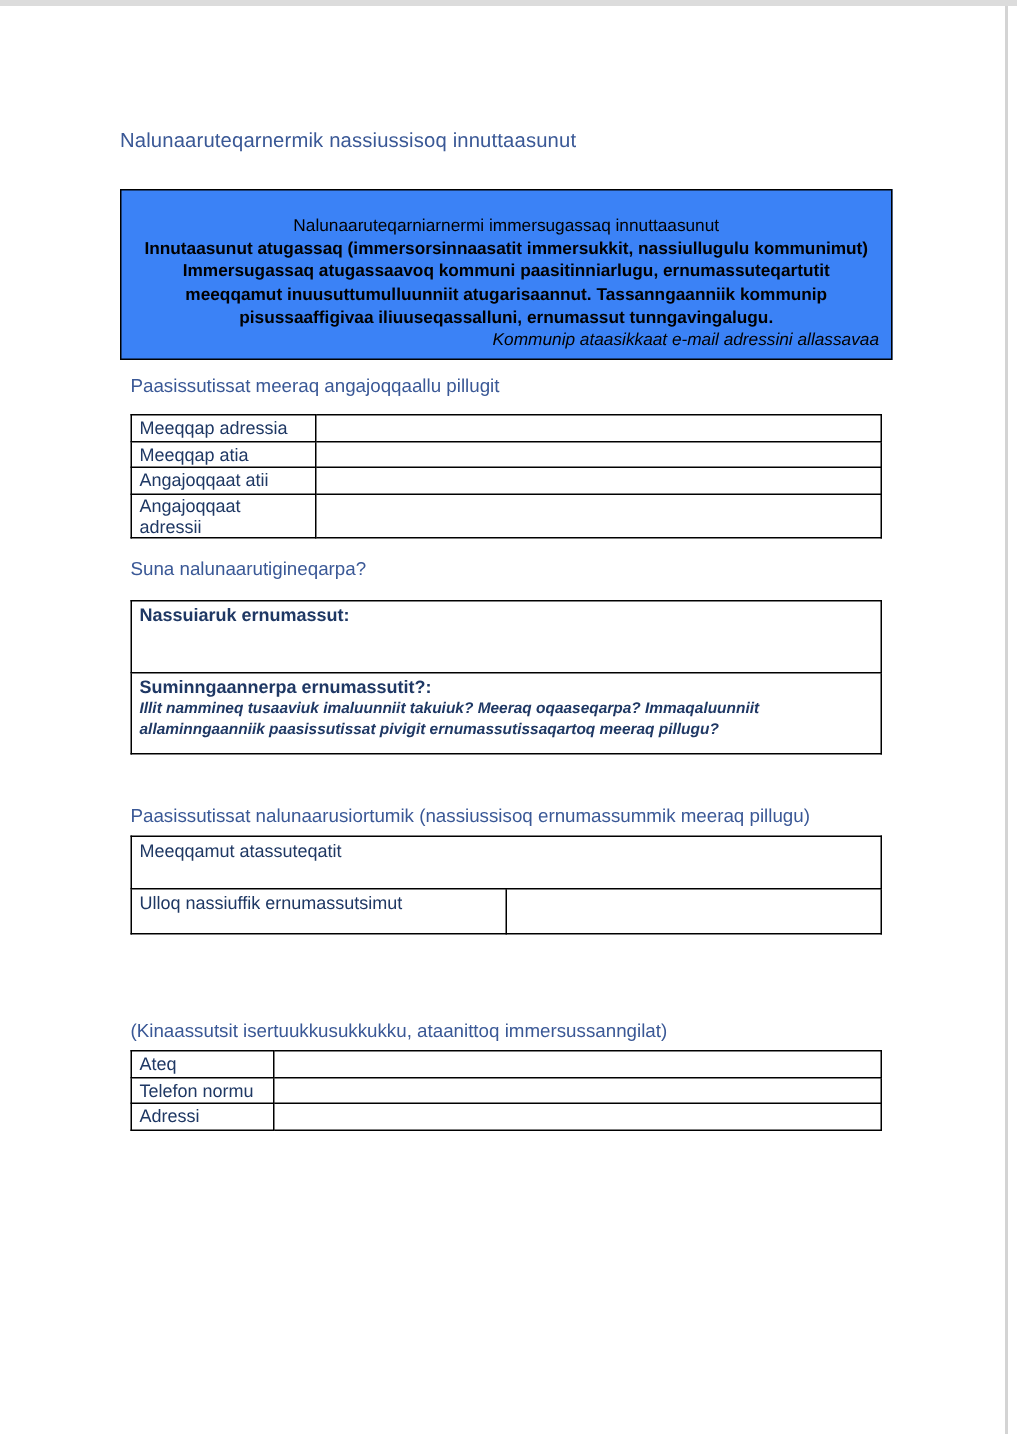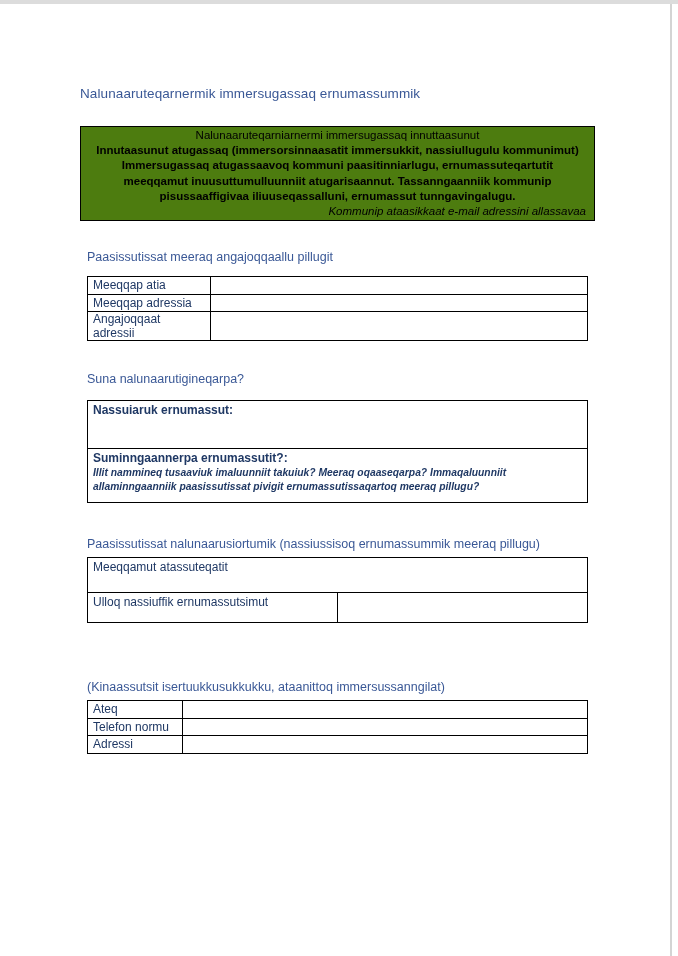--- a/index.html
+++ b/index.html
@@ -21,27 +21,27 @@
     background:#d4d4d4;
   }
 
   .doc-title {
     position:absolute; left:80px; top:86px; width:500px;
     font-size:13.5px; font-weight:400; color:#3a5896;
     letter-spacing:0.1px;
   }
 
   .notice-box {
-    position:absolute; left:80px; top:126px; width:515px; height:95px;
-    background:#4d7c0f;
+    position:absolute; left:80px; top:126px; width:515px; height:114px;
+    background:#3b82f6;
     border:1.5px solid #000000;
     text-align:center;
     color:#000000;
     font-size:11.5px; line-height:15.2px;
-    padding:1px 8px 0 8px;
+    padding:17px 8px 0 8px;
   }
   .notice-line1 { font-weight:400; }
   .notice-line2, .notice-body { font-weight:700; }
   .notice-footer { font-style:italic; font-weight:400;text-align:right; }
 
   .section-heading {
     position:absolute; left:87px; width:520px;
     font-size:12.5px; font-weight:400; color:#3a5896;
   }
   .h-child    { top:250px; }
@@ -84,39 +84,43 @@
   .t-reporter .row-date td     { height:30px; vertical-align:top; padding-top:2px; }
   .t-reporter .date-label-col  { width:241px;margin-top:30px; }
 </style>
 </head>
 <body>
 
 <div class="page">
   <div class="top-edge"></div>
   <div class="right-edge"></div>
 
-  <div class="doc-title">Nalunaaruteqarnermik immersugassaq ernumassummik</div>
+  <div class="doc-title">Nalunaaruteqarnermik nassiussisoq innuttaasunut</div>
 
   <div class="notice-box">
     <div class="notice-line1">Nalunaaruteqarniarnermi immersugassaq innuttaasunut</div>
     <div class="notice-line2">Innutaasunut atugassaq (immersorsinnaasatit immersukkit, nassiullugulu kommunimut)</div>
     <div class="notice-body">Immersugassaq atugassaavoq kommuni paasitinniarlugu, ernumassuteqartutit meeqqamut inuusuttumulluunniit atugarisaannut. Tassanngaanniik kommunip pisussaaffigivaa iliuuseqassalluni, ernumassut tunngavingalugu.</div>
     <div class="notice-footer">Kommunip ataasikkaat e-mail adressini allassavaa</div>
   </div>
 
   <div class="section-heading h-child">Paasissutissat meeraq angajoqqaallu pillugit</div>
 
   <table class="form-table t-child">
     <tbody>
         <tr>
+      <td class="label-col">Meeqqap adressia</td>
+      <td class="input-cell"></td>
+    </tr>
+    <tr>
       <td class="label-col">Meeqqap atia</td>
       <td class="input-cell"></td>
     </tr>
     <tr>
-      <td class="label-col">Meeqqap adressia</td>
+      <td class="label-col">Angajoqqaat atii</td>
       <td class="input-cell"></td>
     </tr>
     <tr>
       <td class="label-col">Angajoqqaat adressii</td>
       <td class="input-cell"></td>
     </tr>
   </tbody>
     </table>
 
   <div class="section-heading h-report">Suna nalunaarutigineqarpa?</div>

